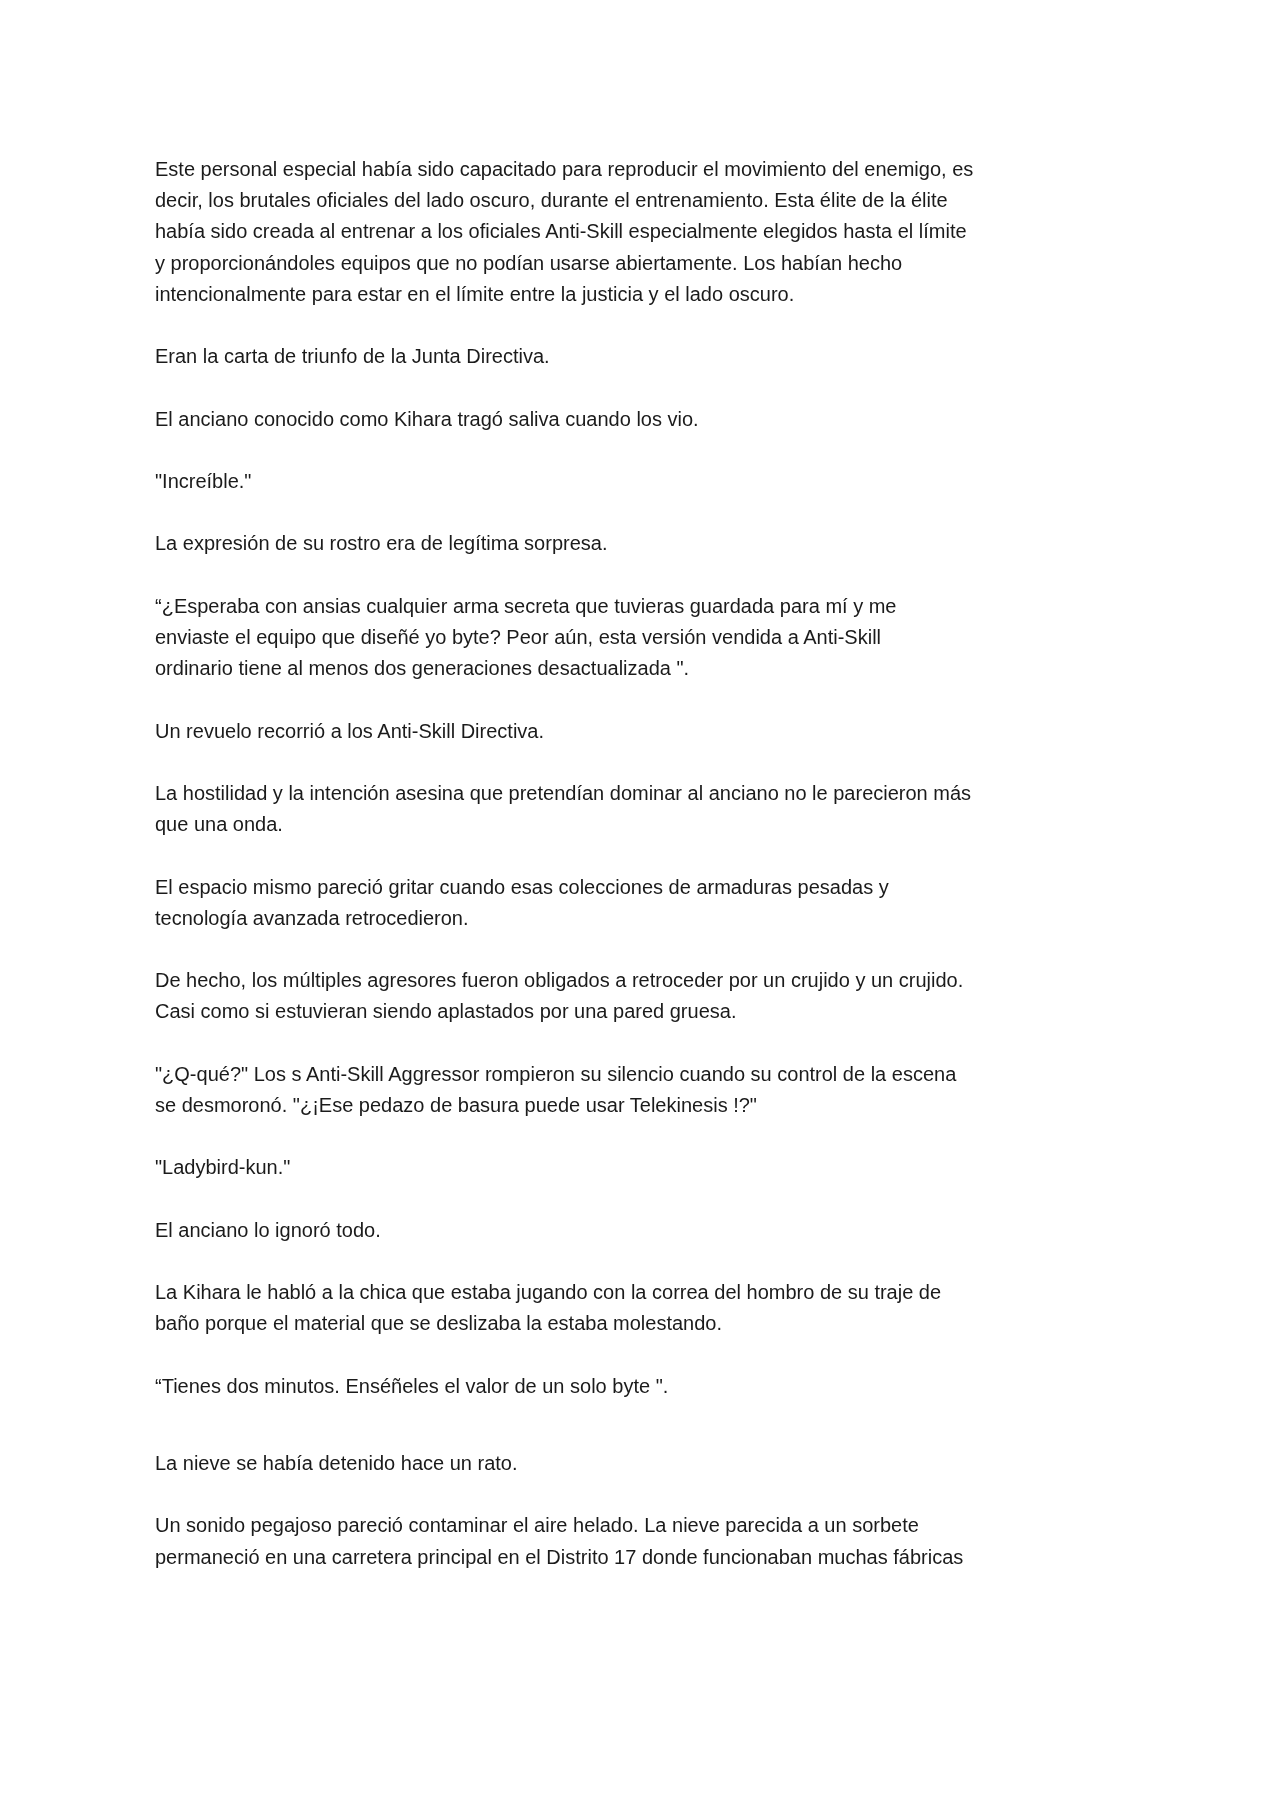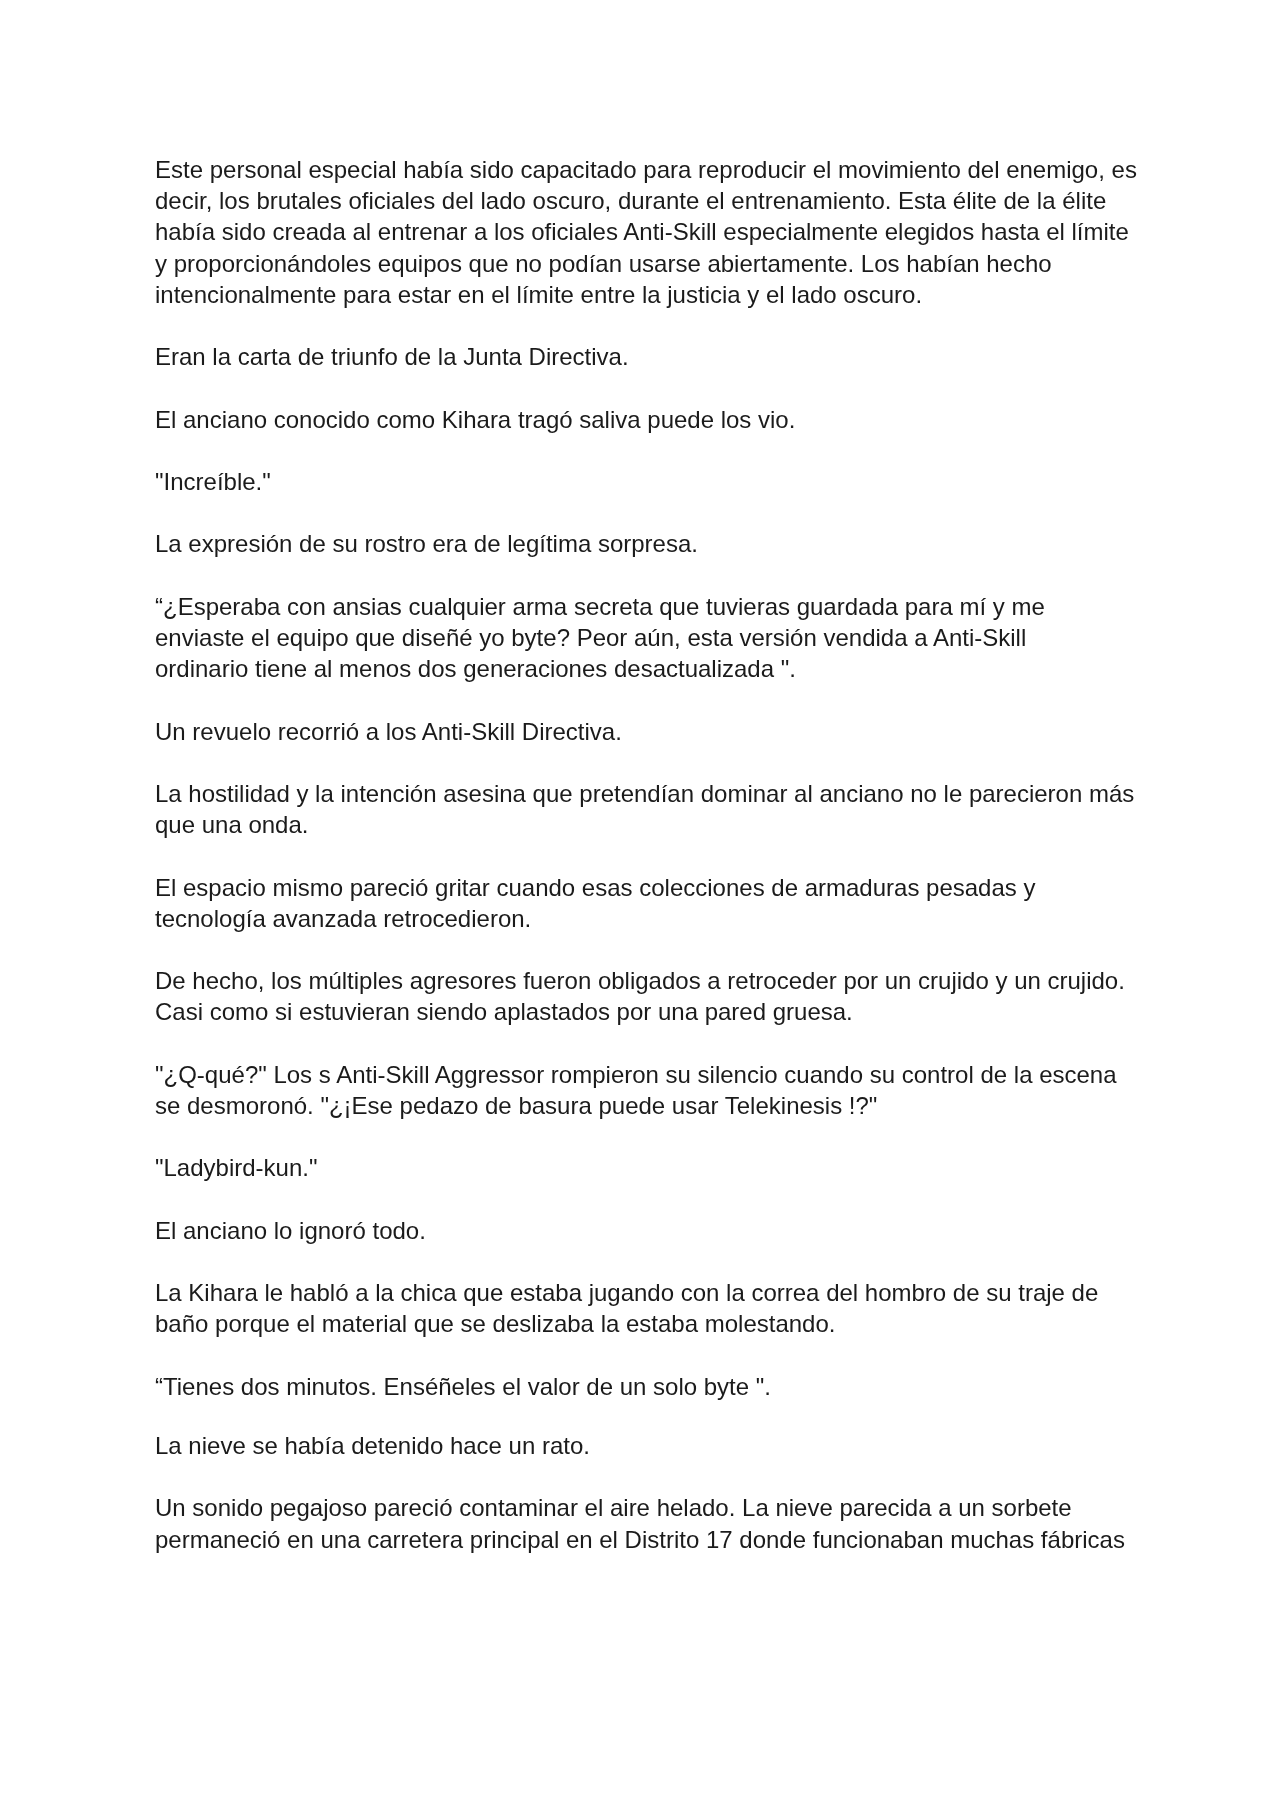--- a/index.html
+++ b/index.html
@@ -20,29 +20,29 @@
       width: 1280px;
       height: 1810px;
       background: #ffffff;
     }
     .content {
       position: absolute;
       left: 155px;
       top: 154px;
       width: 980px;
       font-family: "Liberation Sans", sans-serif;
-      font-size: 24px;
+      font-size: 20px;
       line-height: 31.2px;
       color: #1b1b1b;
     }
     .para {
       margin: 0 0 31.2px 0;
     }
     .para.scene-gap {
-      margin-bottom: 28px;
+      margin-bottom: 46px;
     }
     .line {
       display: block;
       white-space: nowrap;
     }
   </style>
 </head>
 <body>
 
 <div class="page">
@@ -54,21 +54,21 @@
       <span class="line">había sido creada al entrenar a los oficiales Anti-Skill especialmente elegidos hasta el límite</span>
       <span class="line">y proporcionándoles equipos que no podían usarse abiertamente. Los habían hecho</span>
       <span class="line">intencionalmente para estar en el límite entre la justicia y el lado oscuro.</span>
     </p>
 
     <p class="para">
       <span class="line">Eran la carta de triunfo de la Junta Directiva.</span>
     </p>
 
     <p class="para">
-      <span class="line">El anciano conocido como Kihara tragó saliva puede los vio.</span>
+      <span class="line">El anciano conocido como Kihara tragó saliva cuando los vio.</span>
     </p>
 
     <p class="para">
       <span class="line">"Increíble."</span>
     </p>
 
     <p class="para">
       <span class="line">La expresión de su rostro era de legítima sorpresa.</span>
     </p>
 

